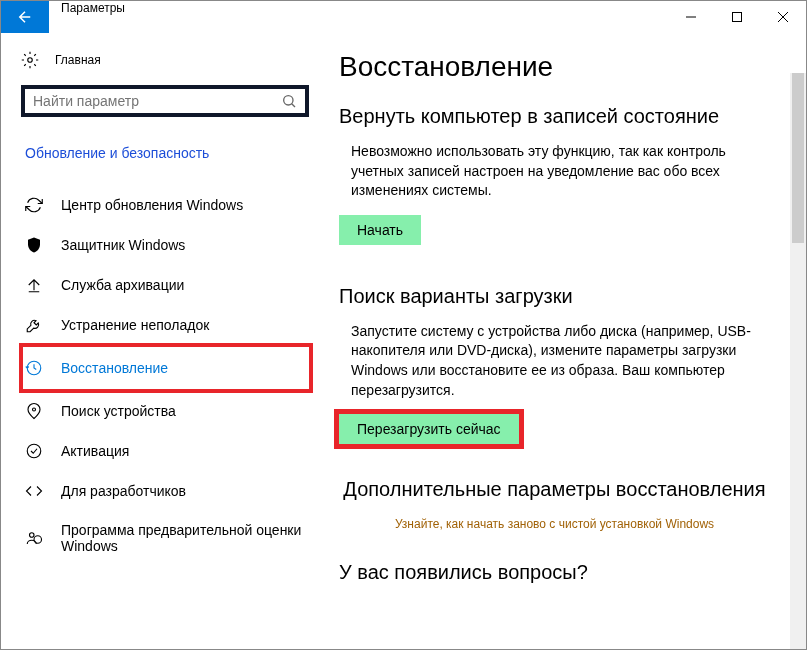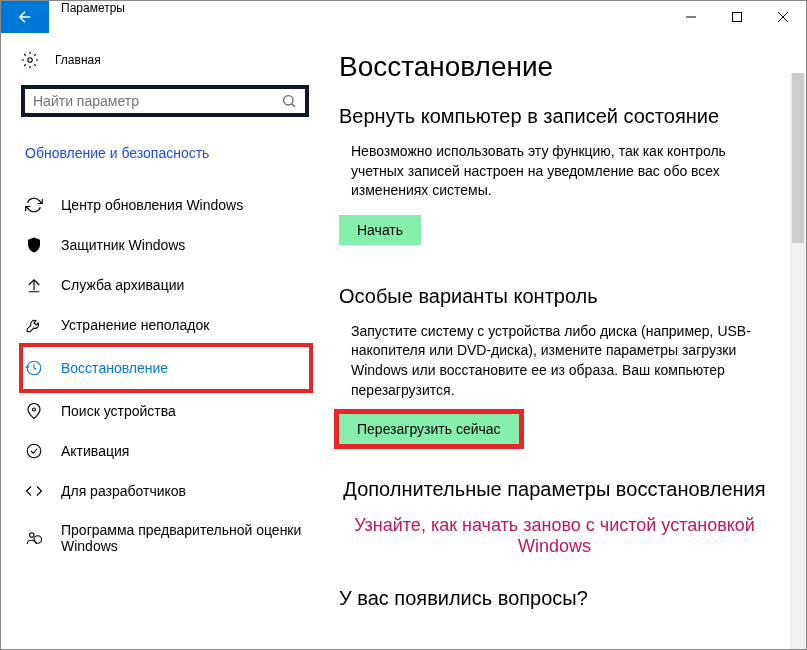--- a/index.html
+++ b/index.html
@@ -149,22 +149,22 @@
 .btn {
   background: #86efac;
   border: none;
   padding: 7px 18px;
   font-size: 14px;
   font-family: inherit;
   cursor: pointer;
 }
 .section { margin-bottom: 40px; }
 .link {
-  color: #be185d;
-  font-size: 18px;
+  color: #a16207;
+  font-size: 12px;
 }
 .reboot-wrap {
   display: inline-block;
   outline: 5px solid #e8252a;
 }
 </style>
 </head>
 <body>
 
 <div class="titlebar">
@@ -298,21 +298,21 @@
   <div class="content">
     <h1>Восстановление</h1>
 
     <div class="section">
       <h2>Вернуть компьютер в записей состояние</h2>
       <p class="desc">Невозможно использовать эту функцию, так как контроль учетных записей настроен на уведомление вас обо всех изменениях системы.</p>
       <button class="btn">Начать</button>
     </div>
 
     <div class="section" style="margin-bottom:34px;">
-      <h2>Особые варианты контроль</h2>
+      <h2>Поиск варианты загрузки</h2>
       <p class="desc">Запустите систему с устройства либо диска (например, USB-накопителя или DVD-диска), измените параметры загрузки Windows или восстановите ее из образа. Ваш компьютер перезагрузится.</p>
       <span class="reboot-wrap">
         <button class="btn">Перезагрузить сейчас</button>
       </span>
     </div>
 
     <div class="section" style="margin-bottom:30px;text-align:center;">
       <h2>Дополнительные параметры восстановления</h2>
       <a class="link">Узнайте, как начать заново с чистой установкой Windows</a>
     </div>

